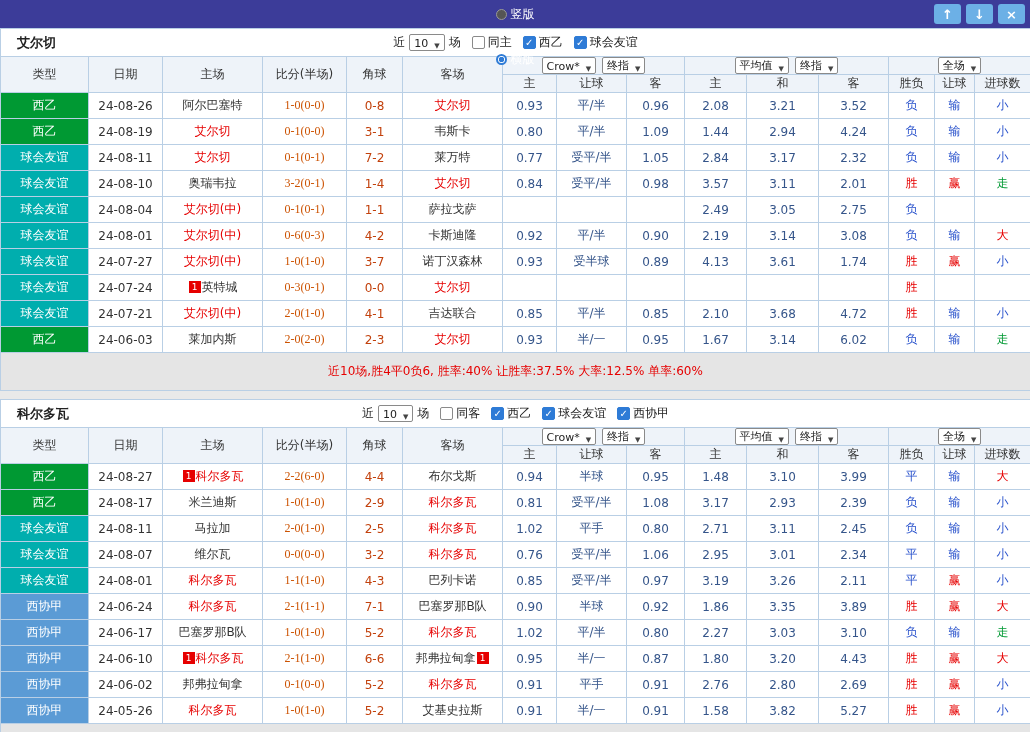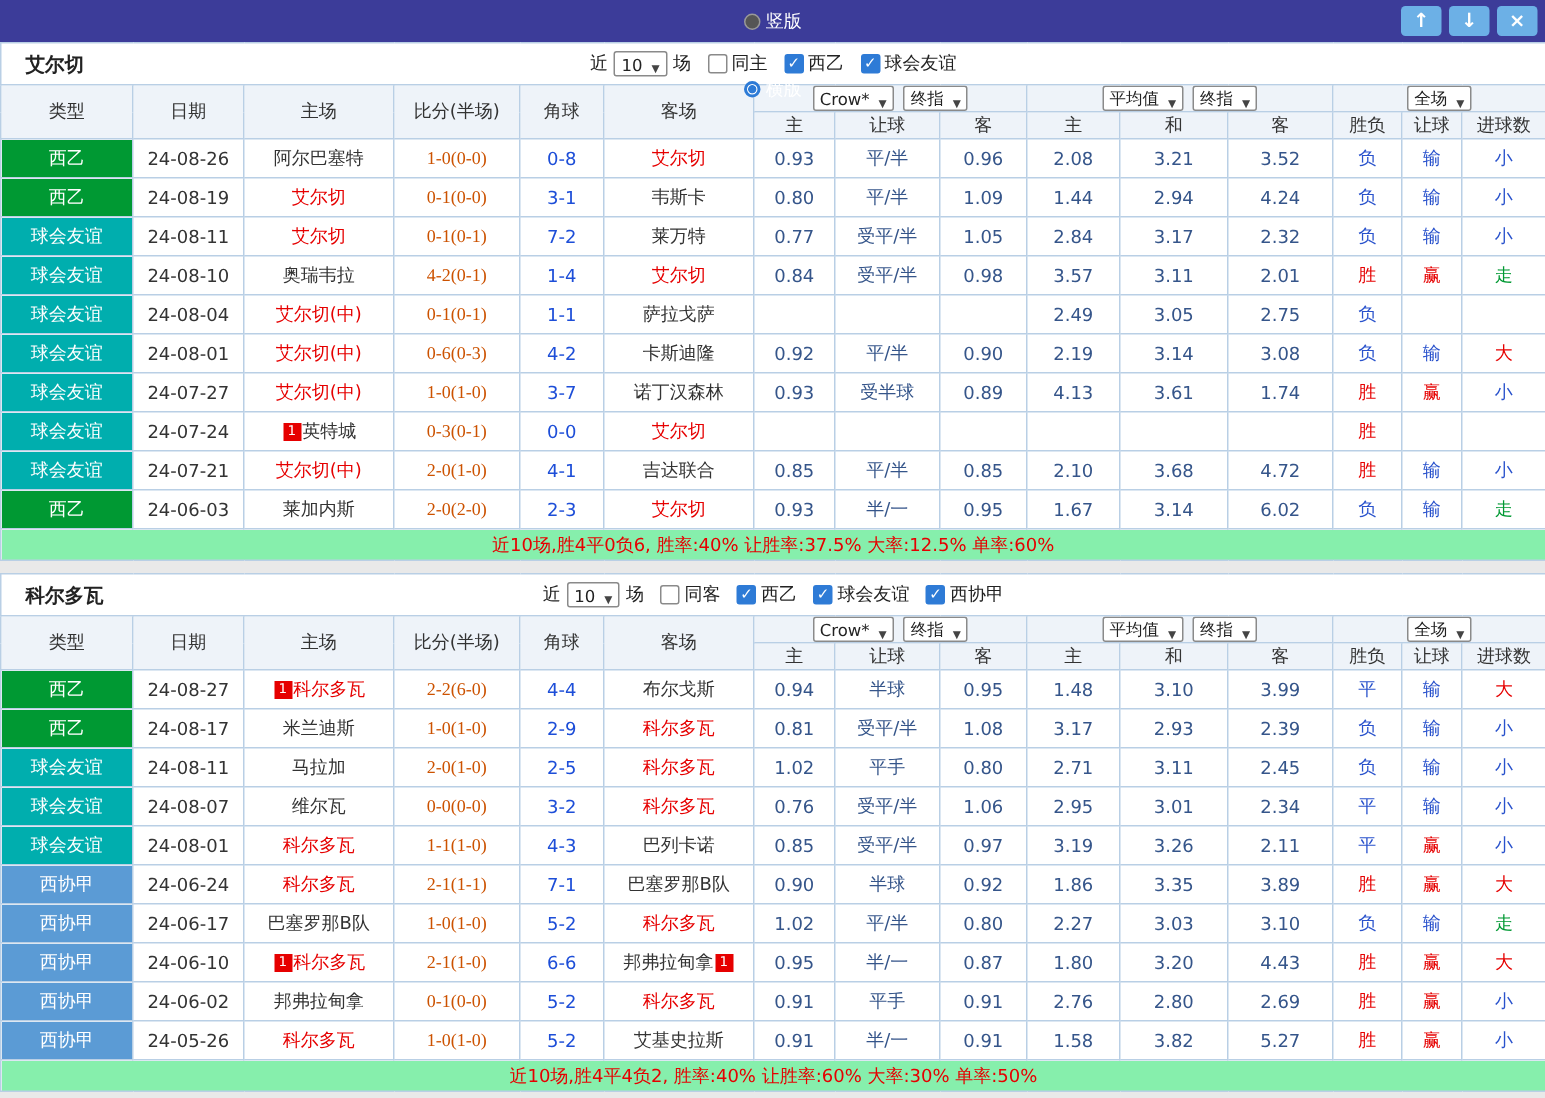--- a/index.html
+++ b/index.html
@@ -58,33 +58,33 @@
   }
   .fselect .caret { font-size: 7px; color: #444; }
   .selwrap { display: flex; justify-content: center; align-items: center; gap: 6px; }
 
   td.t-green { background: #009933; color: #fff; }
   td.t-teal  { background: #00aeae; color: #fff; }
   td.t-blue  { background: #5b9bd5; color: #fff; }
 
   td.date   { color: #333; }
   td.score  { color: #cc5200; font-family: Liberation Serif, serif; }
-  td.corner { color: #1d4ed8; }
+  td.corner { color: #c2410c; }
   td.odds   { color: #35558a; }
   .focus    { color: #e60000; }
   .c-red    { color: #e60000; }
   .c-blue   { color: #2952cc; }
   .c-green  { color: #009933; }
 
   .badge {
     display: inline-block; background: #e60000; color: #fff; width: 12px; height: 12px;
     font-size: 9px; line-height: 12px; text-align: center; vertical-align: 1px; margin: 0 1px;
   }
 
-  tr.summary-row td { height: 21px; color: #e60000; background: #86efac; font-size: 12px; }
+  tr.summary-row td { height: 38px; color: #e60000; background: #e5e5e5; font-size: 12px; }
   .section-gap { height: 8px; background: #e9e9e9; }
 </style>
 </head>
 <body>
 
 <div class="app">
 
   <div class="titlebar">
     <div class="tb-center">
       <span class="tb-title">近期战绩</span>
@@ -252,21 +252,21 @@
             <td class="odds">3.17</td>
             <td class="odds">2.32</td>
             <td class="c-blue">负</td>
             <td class="c-blue">输</td>
             <td class="c-blue">小</td>
           </tr>
           <tr>
             <td class="t-teal">球会友谊</td>
             <td class="date">24-08-10</td>
             <td><span class="">奥瑞韦拉</span></td>
-            <td class="score">4-2(0-1)</td>
+            <td class="score">3-2(0-1)</td>
             <td class="corner">1-4</td>
             <td><span class="focus">艾尔切</span></td>
             <td class="odds">0.84</td>
             <td class="odds">受平/半</td>
             <td class="odds">0.98</td>
             <td class="odds">3.57</td>
             <td class="odds">3.11</td>
             <td class="odds">2.01</td>
             <td class="c-red">胜</td>
             <td class="c-red">赢</td>

